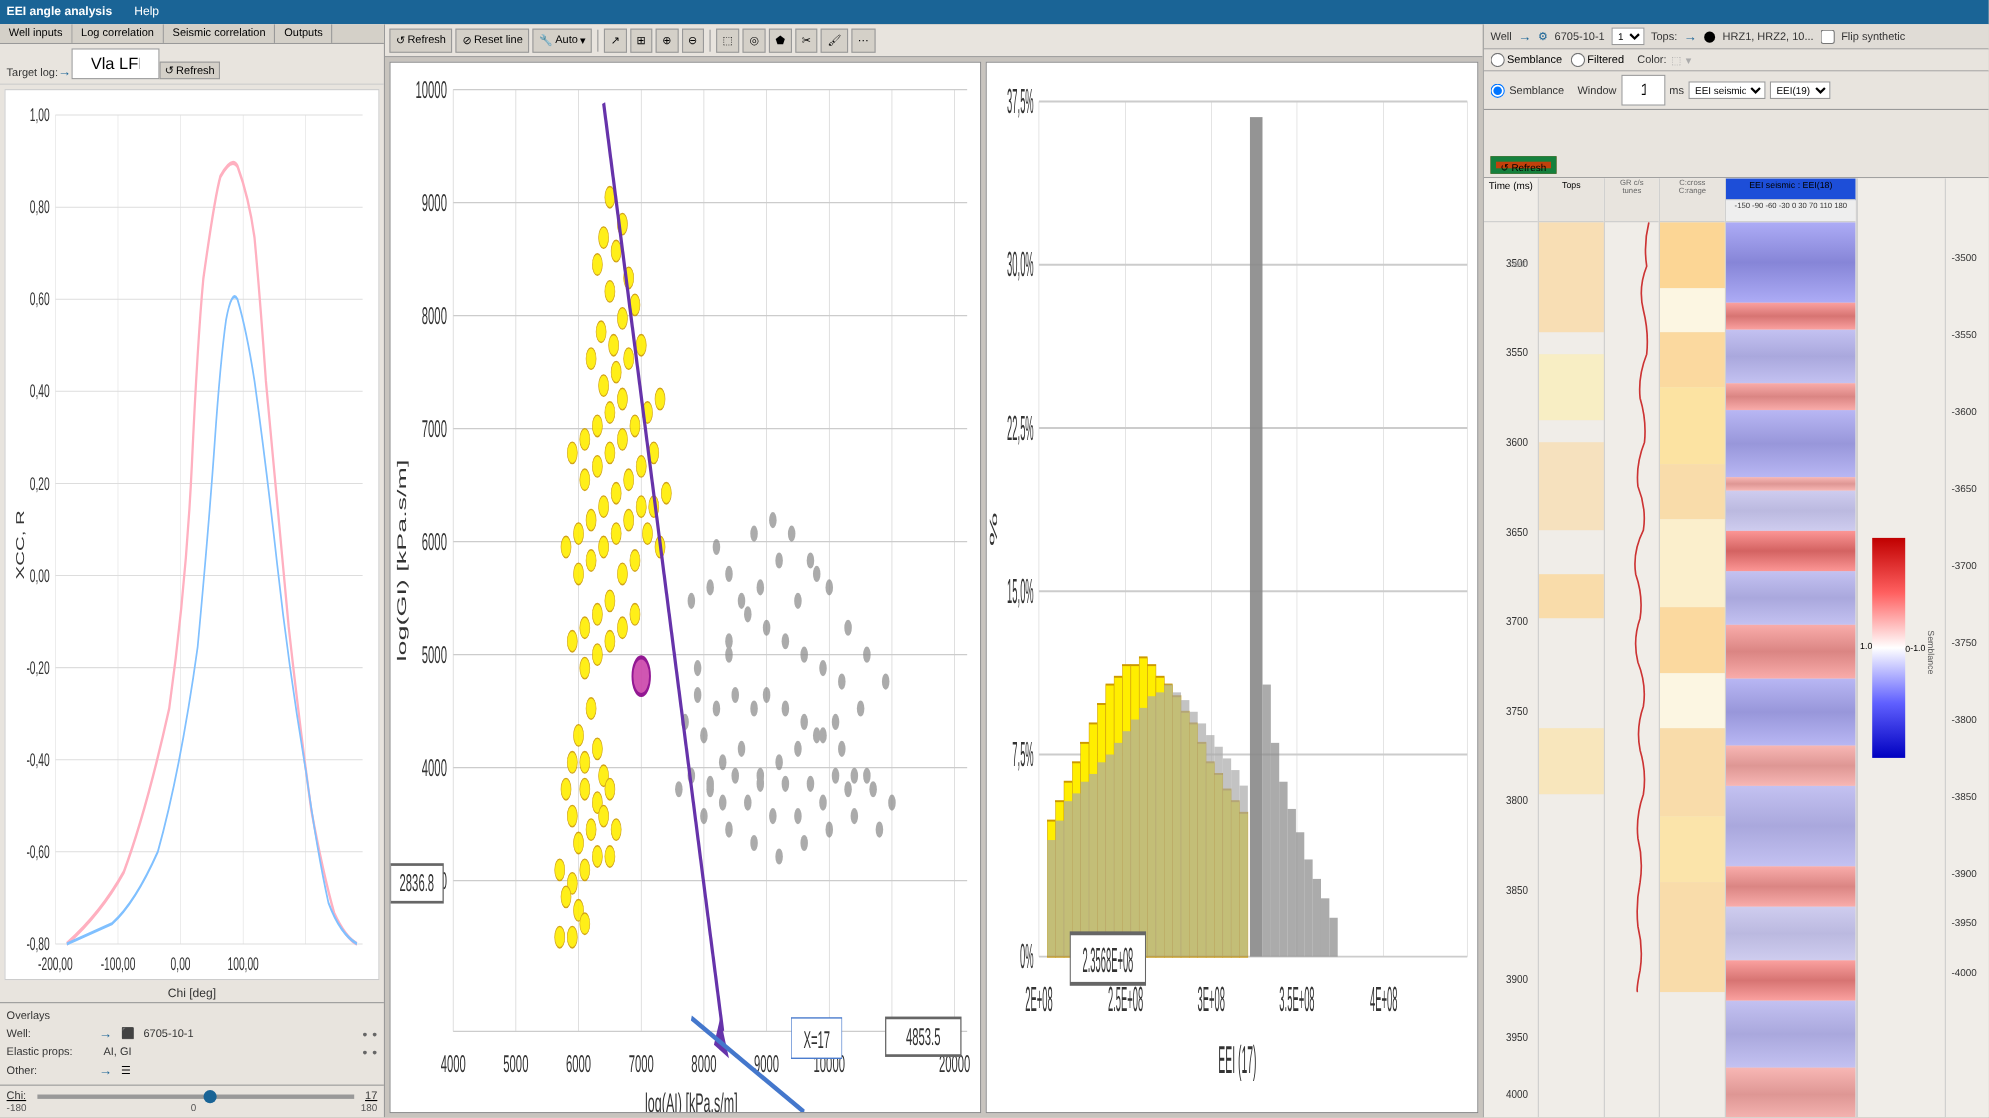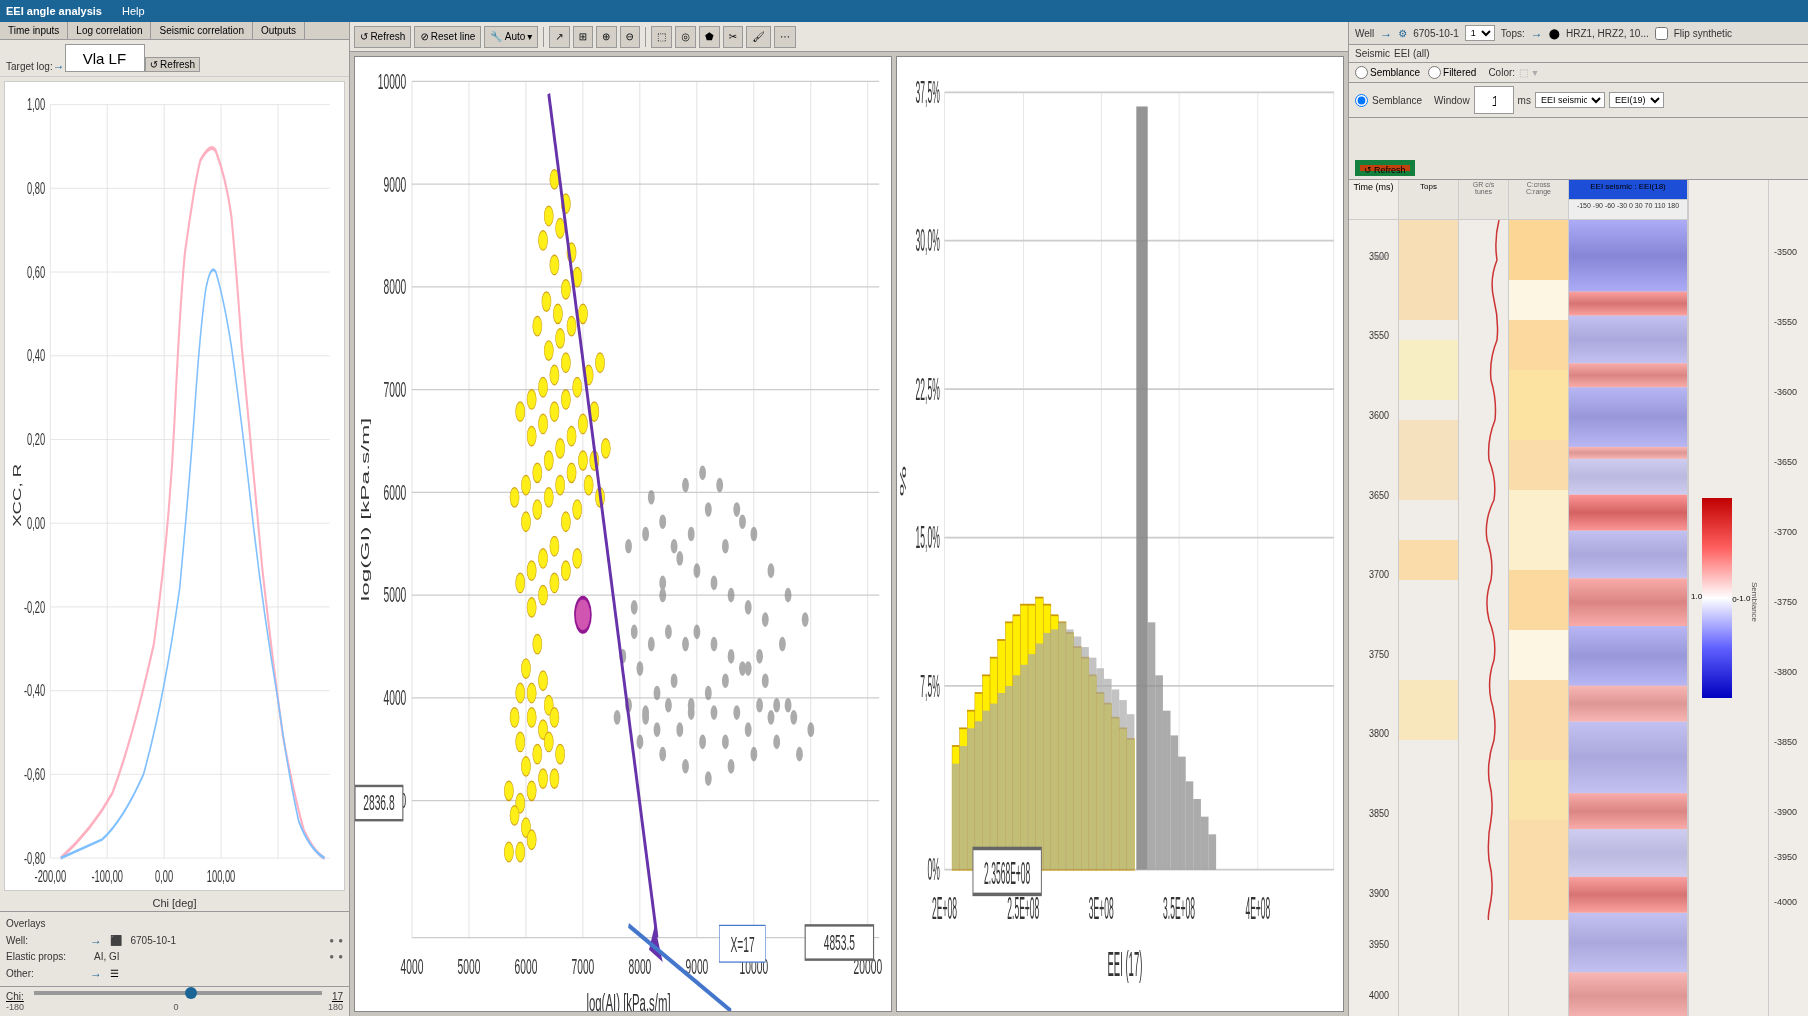--- a/index.html
+++ b/index.html
@@ -97,21 +97,21 @@
       padding: 2px 0;
     }
 
     
     .chi-section {
       padding: 4px 6px;
       border-top: 1px solid #999;
     }
     .slider-row {
       display: flex;
-      align-items: flex-start;
+      align-items: center;
       gap: 4px;
       text-decoration: underline;
     }
     .slider-labels {
       display: flex;
       justify-content: space-between;
       font-size: 9px;
       color: #555;
     }
 
@@ -315,21 +315,21 @@
 <div class="title-bar">
   <span class="title-bar-text">EEI angle analysis</span>
   <span class="title-bar-menu">Help</span>
 </div>
 
 <div class="main-container">
 
   <div class="left-panel">
 
     <div class="tab-bar">
-      <div class="tab">Time inputs</div>
+      <div class="tab">Well inputs</div>
       <div class="tab">Log correlation</div>
       <div class="tab">Seismic correlation</div>
       <div class="tab">Outputs</div>
     </div>
 
     <div class="target-log-row">
       <span class="label-small">Target log:</span>
       <span class="arrow-right">→</span>
       <input type="text" class="small-input" style="width: 80px;" value="Vla LFP_VSH">
       <button class="refresh-btn">
@@ -818,24 +818,20 @@
       <select class="select-small" style="width:30px;"><option>1</option></select>
       <span class="label-small">Tops:</span>
       <span class="arrow-right">→</span>
       <span style="font-size:10px;">⬤</span>
       <span class="label-small">HRZ1, HRZ2, 10...</span>
       <input type="checkbox" style="">
       <span class="label-small">Flip synthetic</span>
     </div>
 
     <div class="right-panel-controls">
-      <span class="label-small">Seismic</span>
-      <span class="label-small">EEI (all)</span>
-    </div>
-    <div class="right-panel-controls">
       <div class="radio-group">
         <div class="radio-item">
           <input type="radio" name="filter" style="">
           <span>Semblance</span>
         </div>
         <div class="radio-item">
           <input type="radio" name="filter" style="">
           <span>Filtered</span>
         </div>
       </div>

